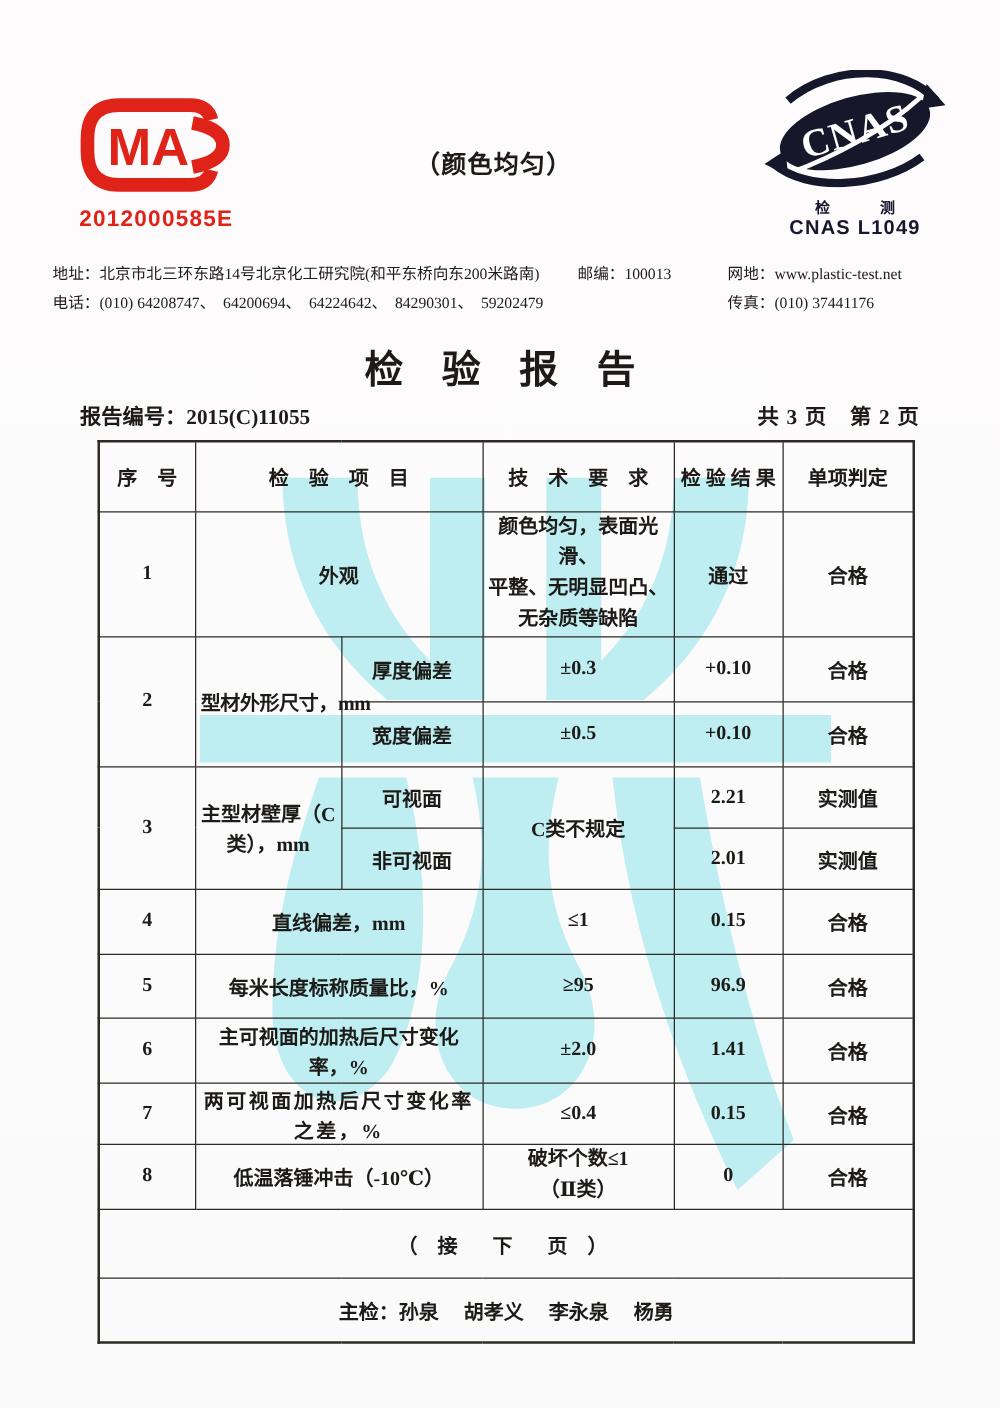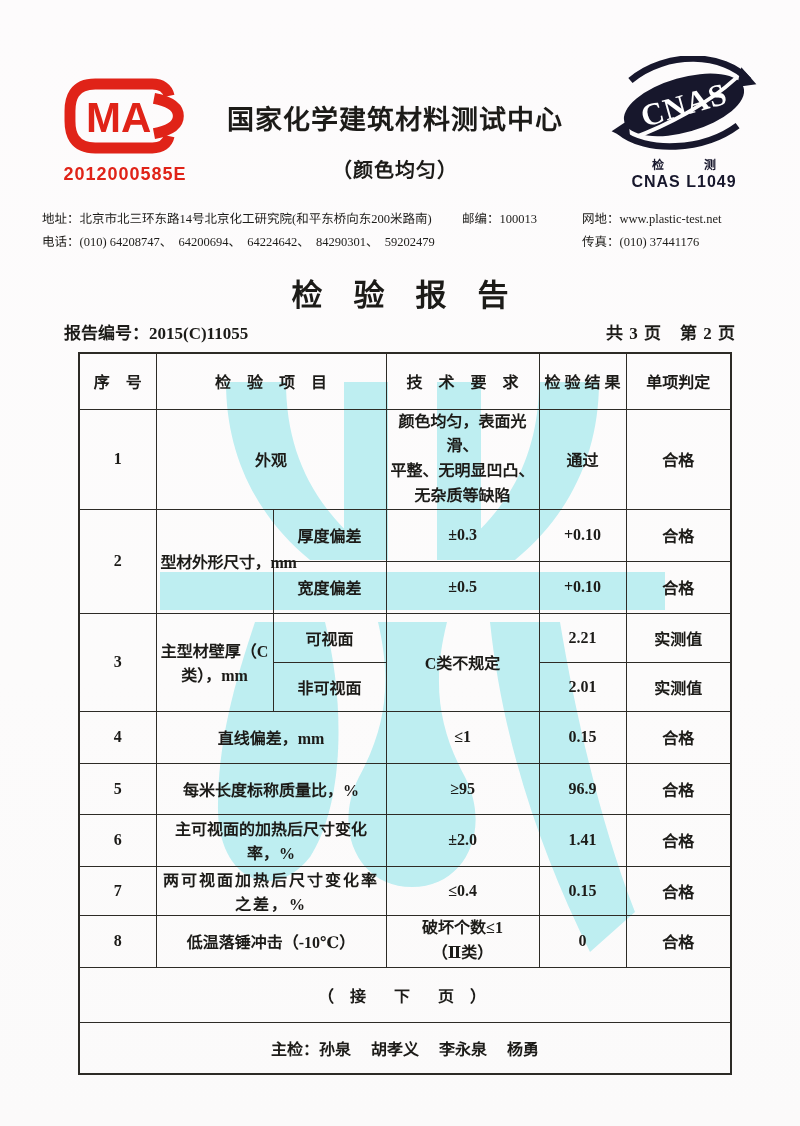--- a/index.html
+++ b/index.html
@@ -66,21 +66,20 @@
   <div class="cma-block">
     <svg width="150" height="84" viewBox="0 0 155 100">
       <path d="M 130 74 C 128 83 121 88 110 88 H 42 C 16 88 12 70 12 56 V 44 C 12 30 16 12 42 12 H 110 C 121 12 128 17 130 26" fill="none" stroke="#e02318" stroke-width="13"></path>
       <path d="M 112 29 C 133 33 141 41 141 50 C 141 59 133 67 112 71" fill="none" stroke="#e02318" stroke-width="13"></path>
       <text x="31" y="69" font-family="Liberation Sans, DejaVu Sans, sans-serif" font-size="50" font-weight="bold" fill="#e02318">MA</text>
     </svg>
     <div class="cma-code">2012000585E</div>
   </div>
 
   <div class="center-title">
-    <div class="center-name">国家化学建筑材料测试中心</div>
     <div class="center-dept">（颜色均匀）</div>
   </div>
 
   <div class="cnas-block">
     <svg width="168" height="94" viewBox="0 0 170 100">
       <path d="M 28 26 C 66 -6 128 -4 154 26" fill="none" stroke="#17172c" stroke-width="7"></path>
       <polygon points="146,12 162,30 141,33" fill="#17172c"></polygon>
       <g transform="rotate(-16 85 52)">
         <ellipse cx="85" cy="52" rx="66" ry="29" fill="#17172c"></ellipse>
         <path d="M 146 40 C 110 58 62 68 22 71" fill="none" stroke="#fdfcfc" stroke-width="4"></path>

